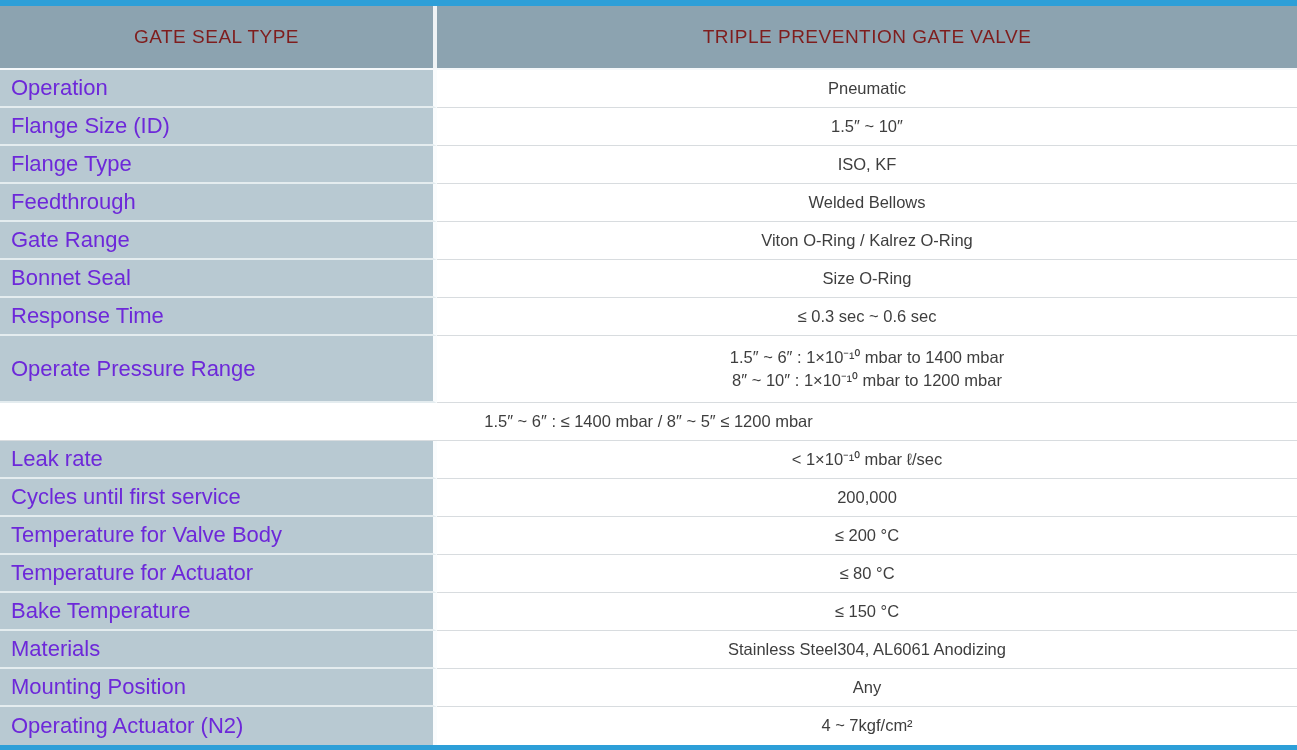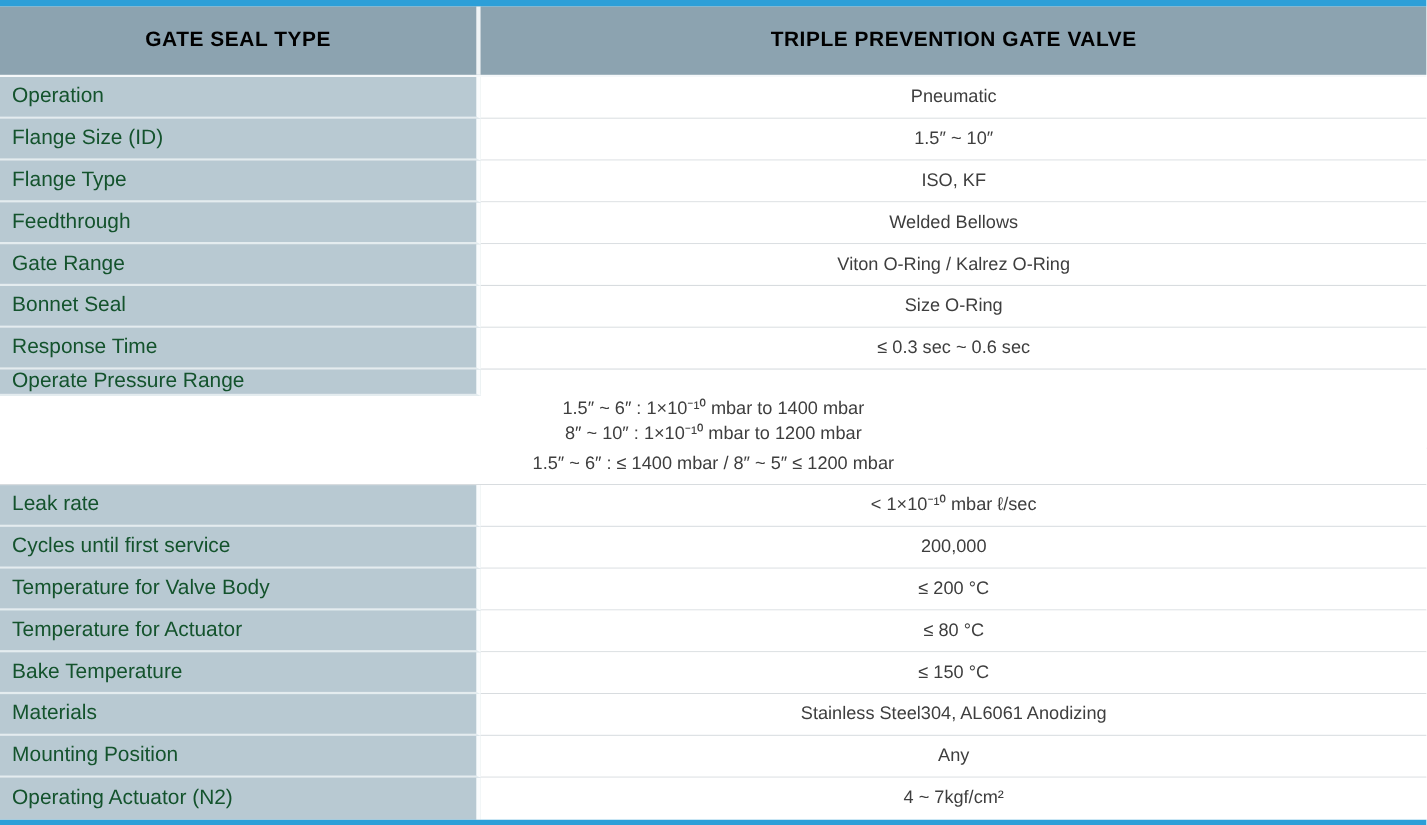--- a/index.html
+++ b/index.html
@@ -30,48 +30,48 @@
     display: flex;
     height: 64px;
     border-bottom: 2px solid #f5f8fa;
   }
 
   .hcell {
     display: flex;
     align-items: center;
     justify-content: center;
     background: var(--header-bg, #8ca3b0);
-    color: #000000;
-    font-weight: bold;
+    color: #7f1d1d;
+    font-weight: normal;
     font-size: 19px;
     letter-spacing: 0.5px;
   }
 
   .hcell.left {
     width: 437px;
     flex: none;
     border-right: 4px solid #eff3f5;
   }
 
   .hcell.right { flex: 1; }
 
   .row { display: flex; height: 38px; }
-  .row.tall { height: 67px; flex-direction: column; }
+  .row.tall { height: 67px; }
 
   .cell.label {
     width: 437px;
     flex: none;
     background: var(--label-bg, #b8c9d2);
     border-right: 4px solid #fafcfd;
     border-bottom: 2px solid #e4ecef;
     display: flex;
     align-items: center;
     padding-left: 11px;
-    font-size: 19px;
-    color: #14532d;
+    font-size: 22px;
+    color: #6d28d9;
   }
 
   .cell.value {
     flex: 1;
     background: var(--value-bg, #ffffff);
     border-bottom: 1px solid #d8dcdf;
     display: flex;
     flex-direction: column;
     align-items: center;
     justify-content: center;

